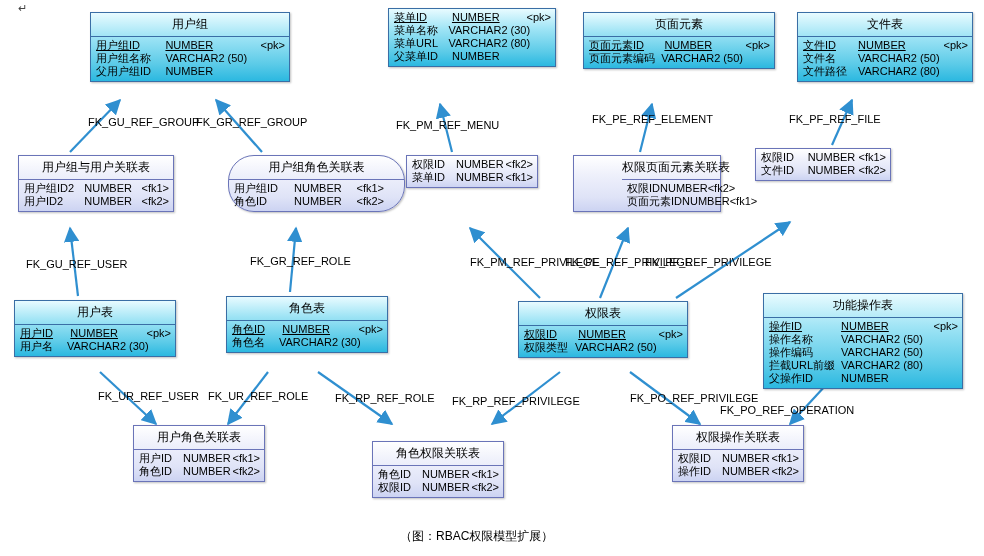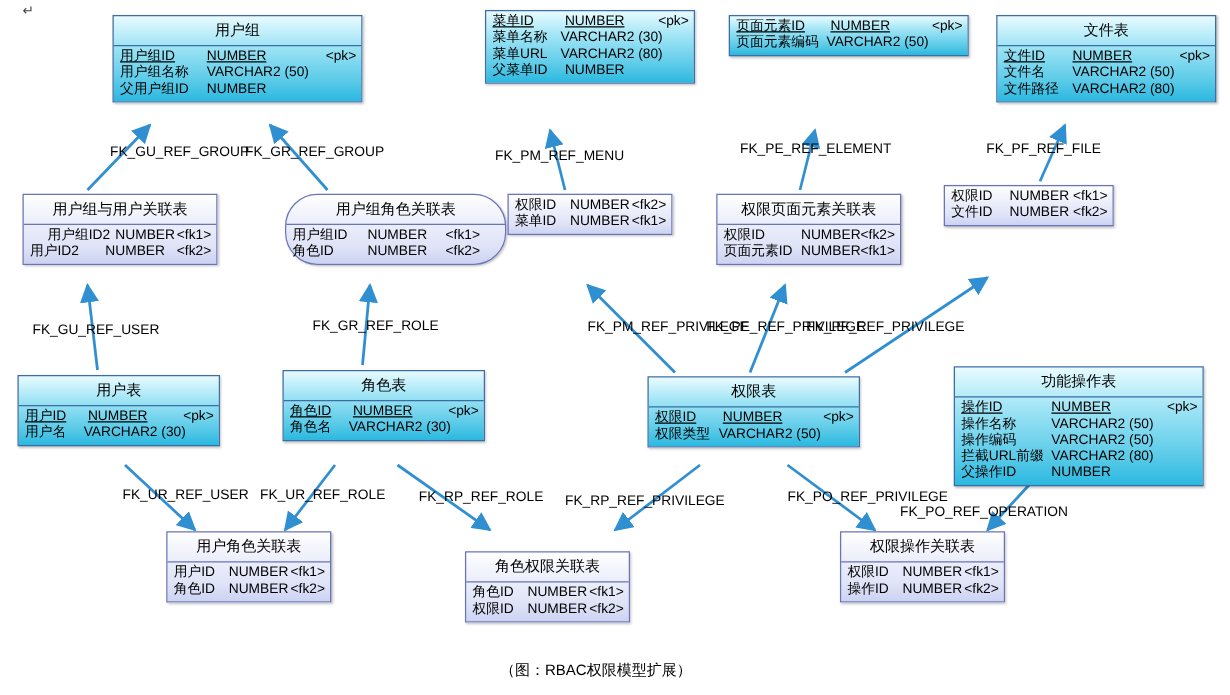--- a/index.html
+++ b/index.html
@@ -158,20 +158,21 @@
           <span class="a-key" style="width: 28px;"></span>
         </div>
         <div class="attr">
           <span class="a-name" style="width: 62px;">父菜单ID</span>
           <span class="a-type" style="width: 78px;">NUMBER</span>
           <span class="a-key" style="width: 28px;"></span>
         </div>
       </div>
     </div>
     <div class="entity cyan" style="left: 583px; top: 12px; width: 192px;">
+      <div class="ent-title">页面元素</div>
       <div class="ent-body">
         <div class="attr">
           <span class="a-name u" style="width: 80px;">页面元素ID</span>
           <span class="a-type u" style="width: 82px;">NUMBER</span>
           <span class="a-key" style="width: 30px;">&lt;pk&gt;</span>
         </div>
         <div class="attr">
           <span class="a-name" style="width: 80px;">页面元素编码</span>
           <span class="a-type" style="width: 82px;">VARCHAR2 (50)</span>
           <span class="a-key" style="width: 30px;"></span>
@@ -195,21 +196,21 @@
           <span class="a-name" style="width: 58px;">文件路径</span>
           <span class="a-type" style="width: 86px;">VARCHAR2 (80)</span>
           <span class="a-key" style="width: 30px;"></span>
         </div>
       </div>
     </div>
     <div class="entity lav" style="left: 18px; top: 155px; width: 156px;">
       <div class="ent-title">用户组与用户关联表</div>
       <div class="ent-body">
         <div class="attr">
-          <span class="a-name" style="width: 64px; margin-left: 14px;">用户组ID2</span>
+          <span class="a-name" style="width: 64px;">用户组ID2</span>
           <span class="a-type" style="width: 58px;">NUMBER</span>
           <span class="a-key" style="width: 32px;">&lt;fk1&gt;</span>
         </div>
         <div class="attr">
           <span class="a-name" style="width: 64px;">用户ID2</span>
           <span class="a-type" style="width: 58px;">NUMBER</span>
           <span class="a-key" style="width: 32px;">&lt;fk2&gt;</span>
         </div>
       </div>
     </div>
@@ -235,21 +236,21 @@
           <span class="a-type" style="width: 54px;">NUMBER</span>
           <span class="a-key" style="width: 30px;">&lt;fk2&gt;</span>
         </div>
         <div class="attr">
           <span class="a-name" style="width: 48px;">菜单ID</span>
           <span class="a-type" style="width: 54px;">NUMBER</span>
           <span class="a-key" style="width: 30px;">&lt;fk1&gt;</span>
         </div>
       </div>
     </div>
-    <div class="entity lav" style="left: 573px; top: 155px; width: 148px;">
+    <div class="entity lav" style="left: 573px; top: 155px; width: 148px; padding-left: 48px;">
       <div class="ent-title">权限页面元素关联表</div>
       <div class="ent-body">
         <div class="attr">
           <span class="a-name" style="width: 68px;">权限ID</span>
           <span class="a-type" style="width: 50px;">NUMBER</span>
           <span class="a-key" style="width: 30px;">&lt;fk2&gt;</span>
         </div>
         <div class="attr">
           <span class="a-name" style="width: 68px;">页面元素ID</span>
           <span class="a-type" style="width: 50px;">NUMBER</span>

